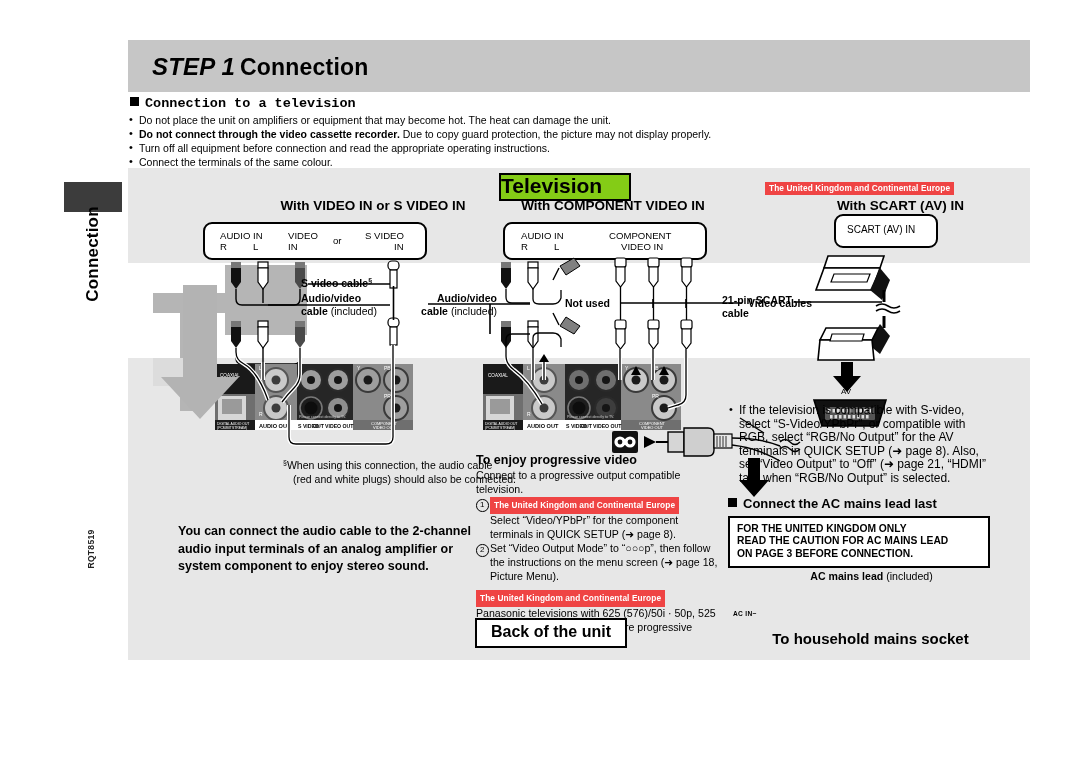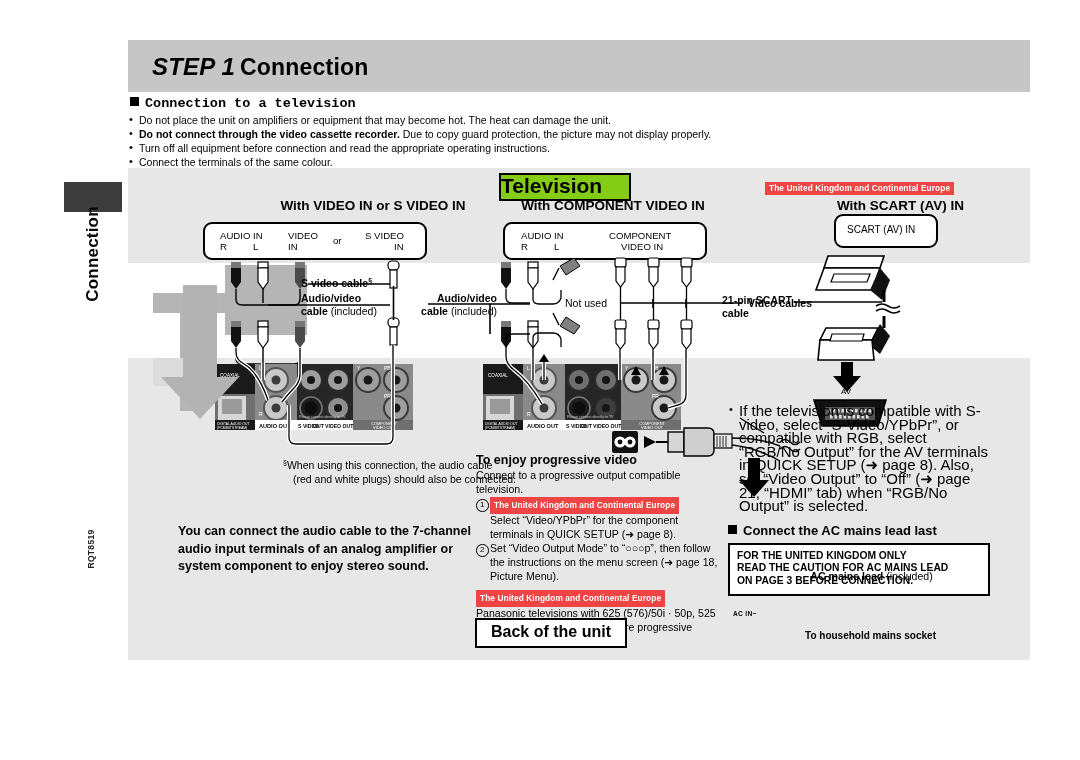--- a/index.html
+++ b/index.html
@@ -70,21 +70,21 @@
   .tb2{left:375px;top:54px;width:200px;height:34px;}
   .tb3{left:682px;top:46px;width:100px;height:30px;margin-left:24px;}
   .tl{position:absolute;white-space:pre;}
 
   
   .gfx{position:absolute;left:0;top:0;width:902px;height:492px;pointer-events:none;}
 
   
   .lab{position:absolute;font-size:10.5px;font-weight:bold;line-height:13px;}
   .lab .reg{font-weight:normal;}
-  .lab.plain{font-weight:normal;}
+  .lab.plain{font-weight:bold;}
 
   
   .footnote{position:absolute;left:155px;top:288px;width:310px;font-size:10.5px;line-height:13.6px;}
   .footnote .ind{padding-left:10px;display:block;}
 
   
   .leftbold{position:absolute;left:50px;top:355px;width:310px;font-size:12.5px;font-weight:bold;line-height:17.5px;}
 
   
   .mid-text{position:absolute;left:348px;top:285px;width:245px;}
@@ -98,31 +98,31 @@
   .mt-block{margin-top:7px;font-size:10.6px;line-height:13.6px;}
 
   
   .back-unit{
     position:absolute;left:347px;top:450px;width:148px;height:26px;background:#fff;
     border:2.5px solid #000;font-size:16px;font-weight:bold;text-align:center;line-height:24px;
   }
 
   
   .right-col{position:absolute;left:600px;top:236px;width:262px;}
-  .rc-bullet{font-size:15px;line-height:13.6px;padding-left:11px;position:relative;}
+  .rc-bullet{font-size:12px;line-height:13.6px;padding-left:11px;position:relative;}
   .rc-bullet:before{content:"\2022";position:absolute;left:1px;top:-1px;font-size:11px;}
   .rc-h2{font-size:13px;font-weight:bold;margin-top:10px;}
   .rc-h2 .sq{display:inline-block;width:9px;height:9px;background:#000;margin-right:6px;vertical-align:1px;}
   .caution{
     margin-top:5px;border:2px solid #000;background:#fff;padding:5px 7px 6px 7px;
     font-size:10.3px;font-weight:bold;line-height:12.6px;
   }
   .ac-lab{position:absolute;left:636px;top:402px;width:215px;text-align:center;font-size:10.6px;font-weight:bold;}
   .ac-lab .reg{font-weight:normal;}
-  .socket-lab{position:absolute;left:630px;top:462px;width:225px;text-align:center;font-size:10px;font-weight:bold;}
+  .socket-lab{position:absolute;left:630px;top:462px;width:225px;text-align:center;font-size:15px;font-weight:bold;}
   .acin-lab{position:absolute;left:605px;top:442px;font-size:6.6px;font-weight:bold;letter-spacing:.3px;}
 </style>
 </head>
 <body>
 
 <div class="page">
 
   <div class="spine">
     <div class="spine-block"></div>
     <div class="spine-label">Connection</div>
@@ -542,21 +542,21 @@
       <span>21-pin SCART</span><br>
       <span>cable</span>
     </div>
     <div style="position:absolute;left:713px;top:219px;font-size:8px;">AV</div>
 
     <div class="footnote">
       <span style="font-size:7px;vertical-align:4px;">§</span><span>When using this connection, the audio cable</span>
       <span class="ind">(red and white plugs) should also be connected.</span>
     </div>
 
-    <div class="leftbold">You can connect the audio cable to the 7-channel audio input terminals of an analog amplifier or system component to enjoy stereo sound.</div>
+    <div class="leftbold">You can connect the audio cable to the 2-channel audio input terminals of an analog amplifier or system component to enjoy stereo sound.</div>
 
     <div class="mid-text">
       <div class="mt-h">To enjoy progressive video</div>
       <div class="mt-p">Connect to a progressive output compatible television.</div>
       <ul class="ol">
         <li>
           <span class="num"><span class="circ">1</span></span>
           <span class="uk-badge">The United Kingdom and Continental Europe</span><br>
           <span>Select “Video/YPbPr” for the component terminals in QUICK SETUP (➜ page 8).</span>
         </li>

